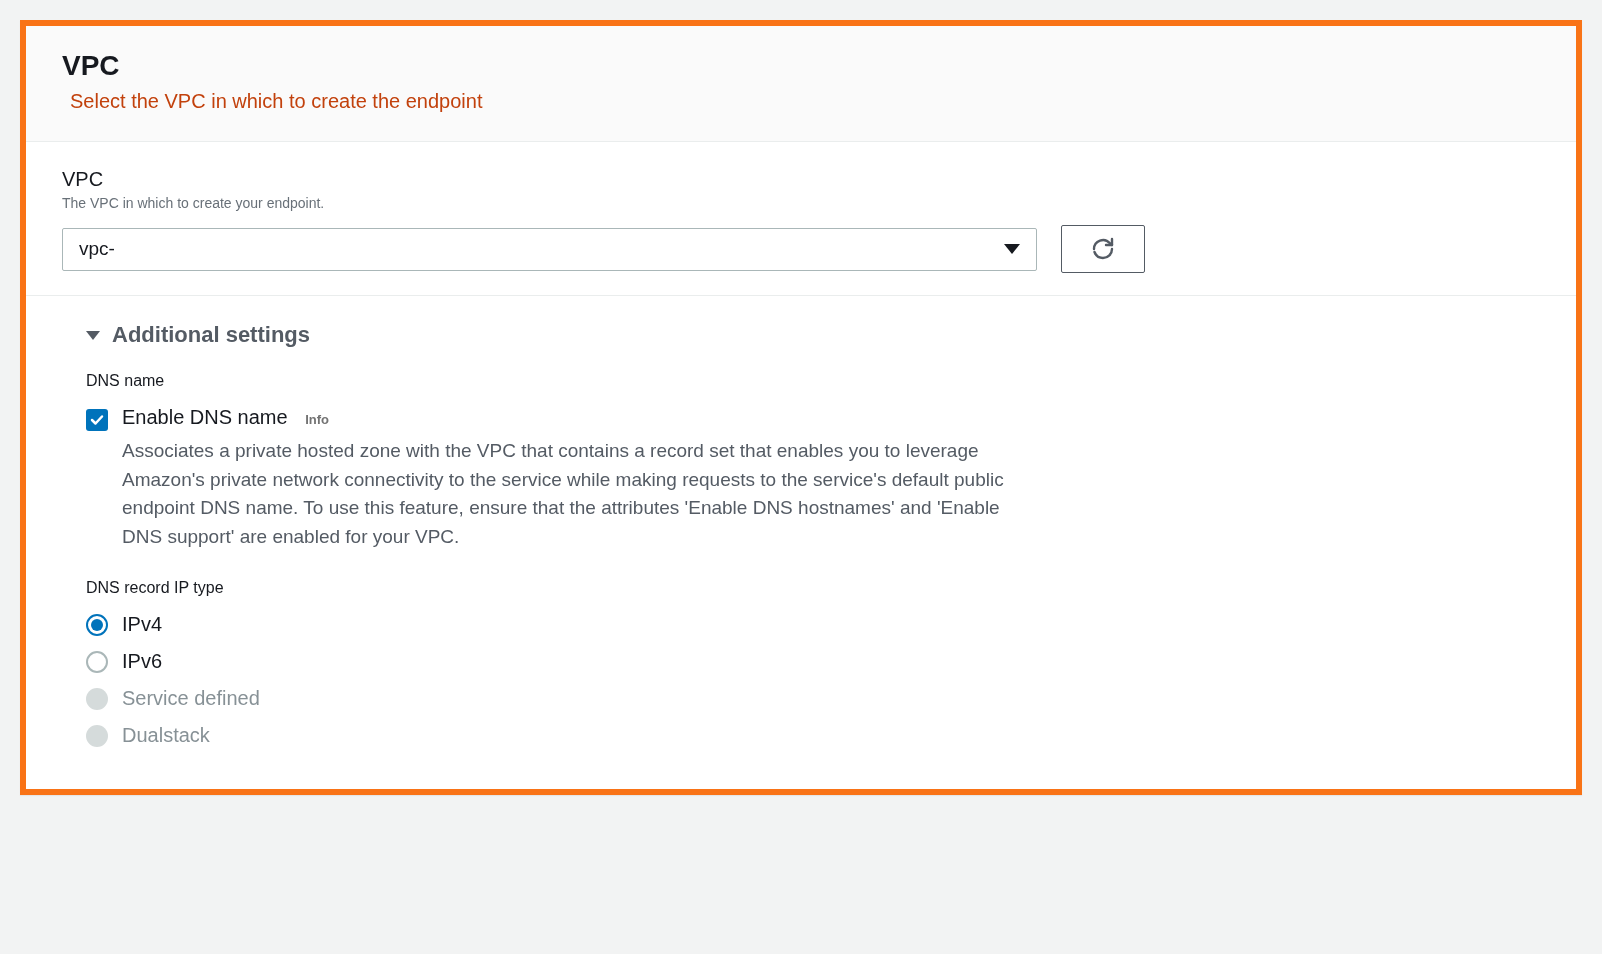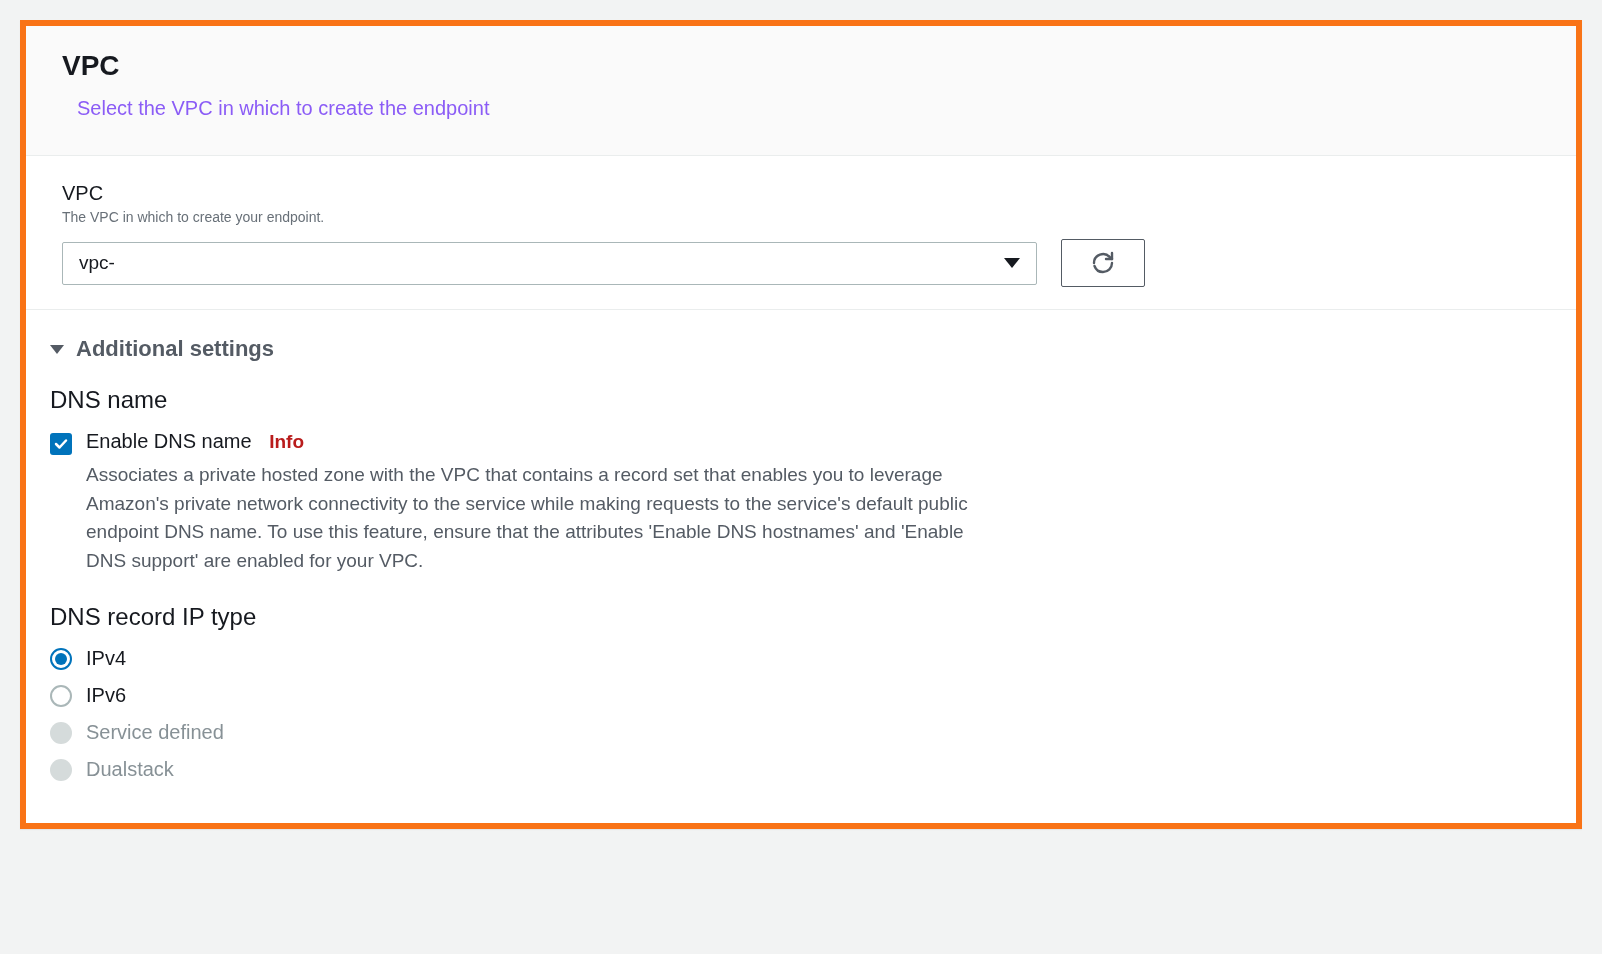--- a/index.html
+++ b/index.html
@@ -22,29 +22,30 @@
     background: #fafafa;
   }
   .panel-title {
     font-size: 28px;
     font-weight: 700;
     margin: 0 0 6px 0;
     color: #16191f;
   }
   .panel-subtitle {
     font-size: 20px;
-    color: #8b5cf6;
-    margin: 15px;
+    color: #c2410c;
+    margin: 8px;
   }
   .panel-body {
     padding: 26px 36px 12px 36px;
     border-bottom: 1px solid #eaeded;
   }
   .panel-body2 {
     padding: 26px 36px 28px 24px;
+    margin-left: 36px;
   }
   .field-label {
     font-size: 20px;
     color: #16191f;
     font-weight: 400;
     margin: 0 0 4px 0;
   }
   .field-desc {
     font-size: 14px;
     color: #687078;
@@ -105,21 +106,21 @@
     border-left: 7px solid transparent;
     border-right: 7px solid transparent;
     border-top: 9px solid #545b64;
   }
   .expander-title {
     font-size: 22px;
     font-weight: 700;
     color: #545b64;
   }
   .section-label {
-    font-size: 24px;
+    font-size: 16px;
     font-weight: 400;
     color: #16191f;
     margin: 0 0 16px 0;
   }
   .checkbox-row {
     display: flex;
     align-items: flex-start;
     gap: 14px;
     margin-bottom: 6px;
   }
@@ -134,22 +135,22 @@
     flex-shrink: 0;
     margin-top: 3px;
     cursor: pointer;
   }
   .checkbox svg { width: 16px; height: 16px; }
   .checkbox-label {
     font-size: 20px;
     color: #16191f;
   }
   .info-link {
-    color: #b91c1c;
-    font-size: 19px;
+    color: #737373;
+    font-size: 13px;
     font-weight: 700;
     margin-left: 12px;
     cursor: pointer;
   }
   .checkbox-desc {
     font-size: 19px;
     color: #545b64;
     line-height: 1.5;
     margin: 4px 0 28px 36px;
     max-width: 920px;

